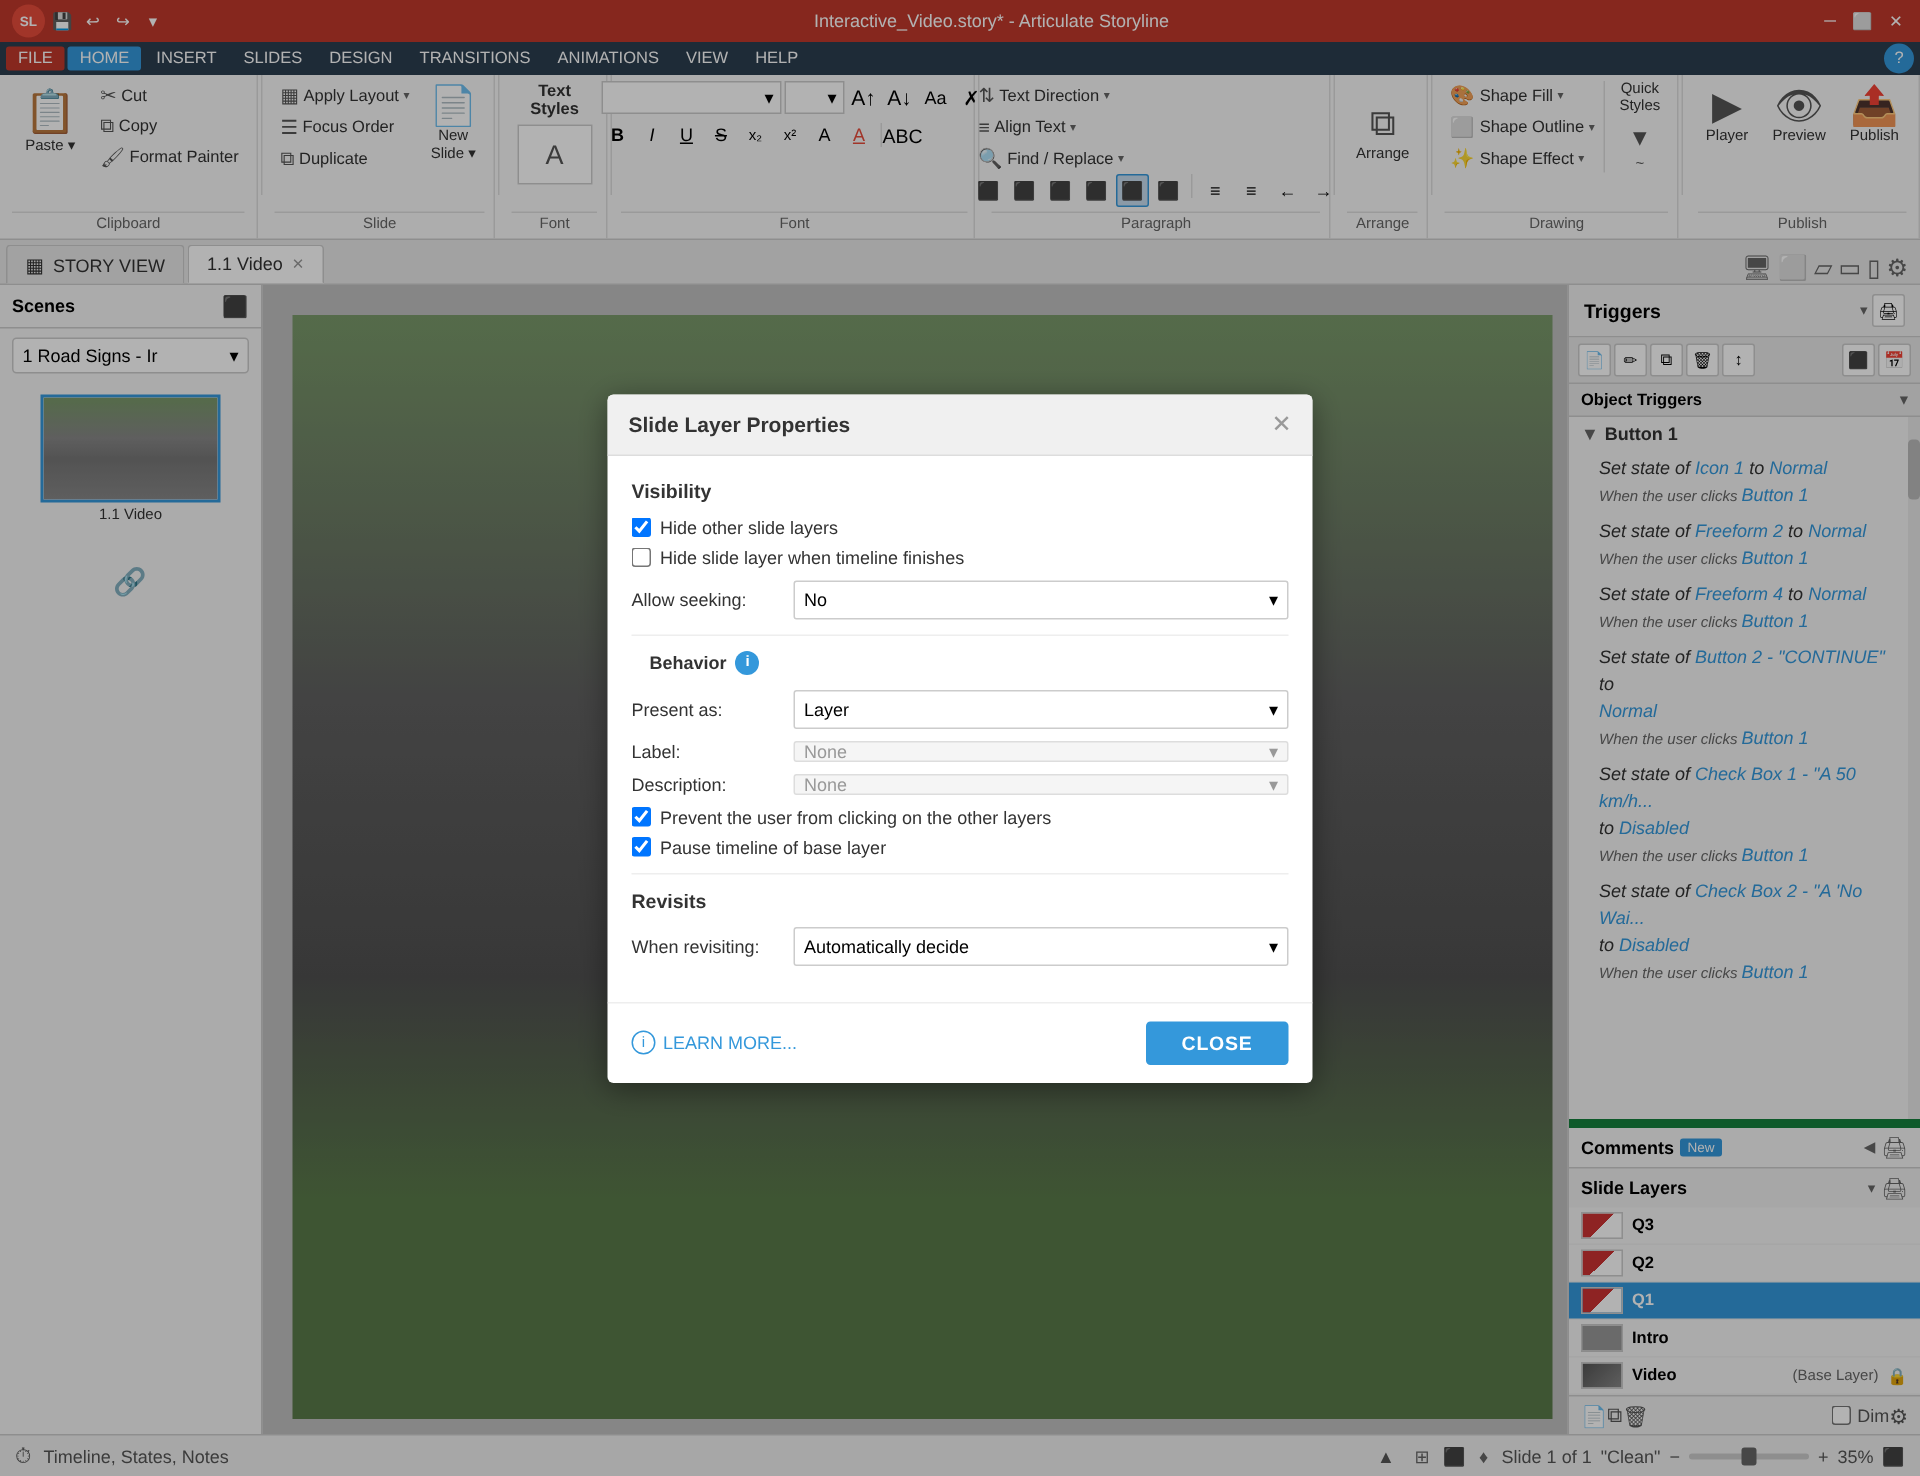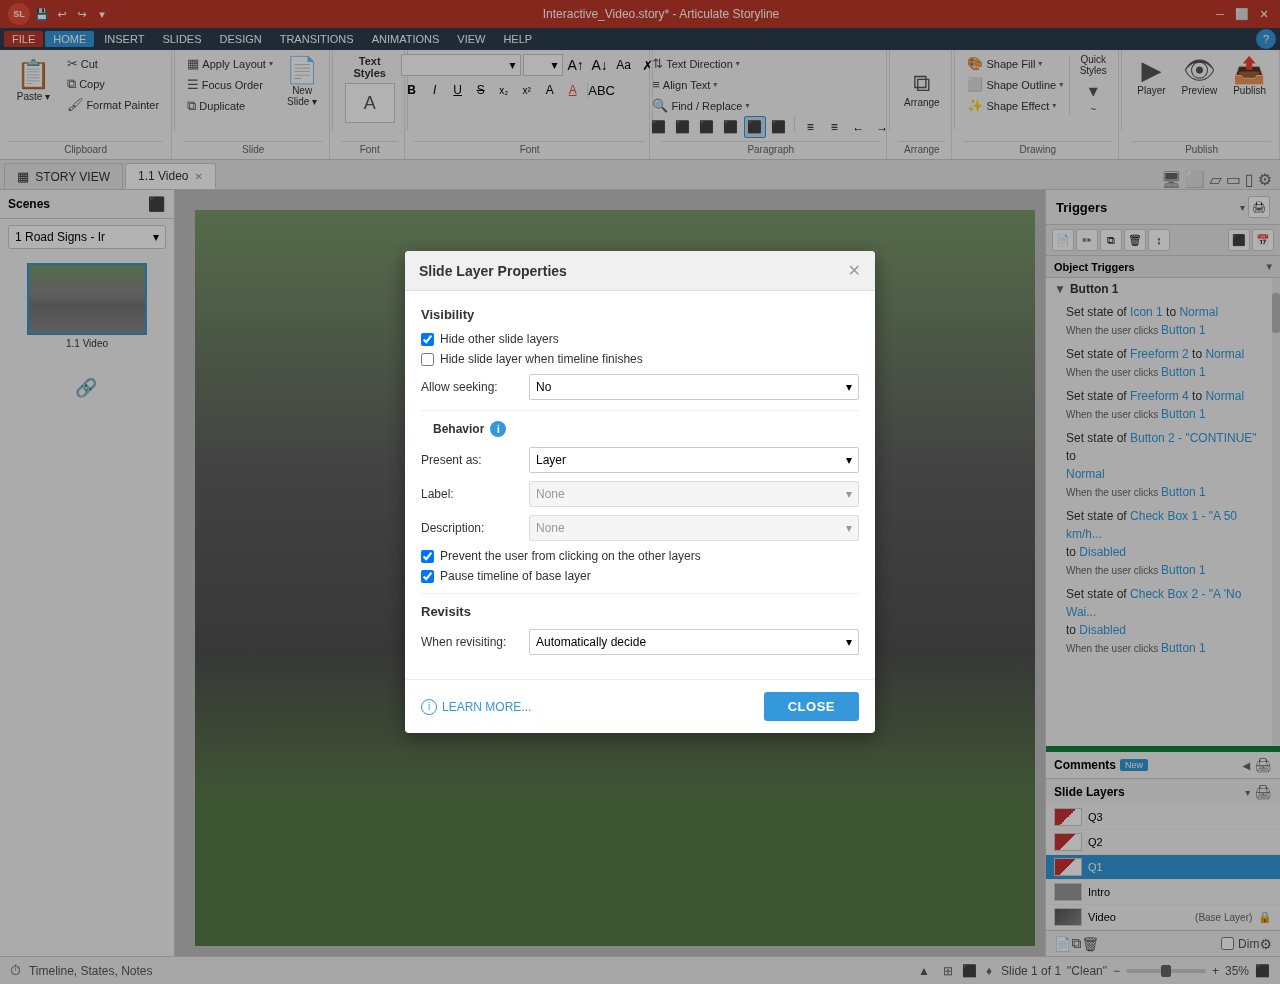--- a/index.html
+++ b/index.html
@@ -121,21 +121,21 @@
     .object-triggers-header {
       display: flex; align-items: center; justify-content: space-between;
       padding: 4px 8px; background: #e8e8e8; border-bottom: 1px solid #ccc;
     }
     .object-triggers-label { font-weight: bold; font-size: 11px; }
 
     .trigger-section-header {
       display: flex; align-items: center; gap: 4px; padding: 4px 8px;
       font-weight: bold; font-size: 11px; color: #333; cursor: pointer;
     }
-    .trigger-item { padding: 3px 8px 3px 20px; font-size: 11px; line-height: 1.5; }
+    .trigger-item { padding: 3px 8px 3px 20px; font-size: 11px; line-height: 1.5; font-style: italic; }
     .trigger-link { color: #3498db; cursor: pointer; }
     .trigger-normal { color: #333; }
     .trigger-when { color: #666; font-size: 10px; }
 
     
     .comments-section {
       border-top: 6px solid #15803d; padding: 5px 8px;
       display: flex; align-items: center; justify-content: space-between;
     }
     .comments-title { font-weight: bold; font-size: 12px; }
@@ -149,21 +149,21 @@
     .slide-layers-title { font-weight: bold; font-size: 12px; }
     .layer-item {
       display: flex; align-items: center; gap: 6px; padding: 3px 8px;
       cursor: pointer; border-bottom: 1px solid #eee;
     }
     .layer-item.active { background: #3498db; color: white; }
     .layer-item.active .layer-name { color: white; }
     .layer-thumb { width: 28px; height: 18px; background: #888; border: 1px solid #ccc; flex-shrink: 0; }
     .layer-thumb-q { background: linear-gradient(135deg, #cc3333 0%, #cc3333 50%, white 50%); }
     .layer-thumb-video { background: linear-gradient(135deg, #555 0%, #888 100%); }
-    .layer-name { font-size: 11px; flex: 1; }
+    .layer-name { font-size: 11px; flex: 1; font-weight: bold; }
     .layer-base { font-size: 10px; color: #666; }
     .layer-lock-icon { font-size: 11px; color: #999; }
 
     .layers-footer {
       display: flex; align-items: center; justify-content: space-between;
       padding: 4px 8px; border-top: 1px solid #ccc; background: #f0f0f0;
     }
     .layers-footer-btn { font-size: 14px; color: #555; cursor: pointer; }
 
     
@@ -200,21 +200,21 @@
     .checkbox-row { display: flex; align-items: center; gap: 6px; margin-bottom: 6px; }
     .checkbox-row input[type=checkbox] { cursor: pointer; }
     .checkbox-label { font-size: 12px; color: #333; }
     .modal-label { font-size: 12px; color: #333; width: 100px; flex-shrink: 0; }
     .modal-select {
       flex: 1; height: 26px; border: 1px solid #ccc; background: white;
       padding: 0 6px; font-size: 12px; border-radius: 2px; display: flex;
       align-items: center; justify-content: space-between; cursor: pointer; gap: 44px;
     }
     .modal-select-disabled {
-      flex: 1; height: 26px; border: 1px solid #ddd; background: #f5f5f5;
+      flex: 1; height: 14px; border: 1px solid #ddd; background: #f5f5f5;
       padding: 0 6px; font-size: 12px; border-radius: 2px; display: flex;
       align-items: center; justify-content: space-between; color: #999;
     }
     .modal-divider { height: 1px; background: #eee; margin: 10px 0; }
     .behavior-title { display: flex; align-items: center; gap: 6px; font-size: 13px; font-weight: bold; color: #333; margin-bottom: 10px; margin-left: 12px; }
     .info-icon { width: 16px; height: 16px; border-radius: 50%; background: #3498db; color: white; font-size: 10px; display: flex; align-items: center; justify-content: center; }
     .modal-footer {
       display: flex; align-items: center; justify-content: space-between;
       padding: 12px 16px; border-top: 1px solid #eee;
     }

